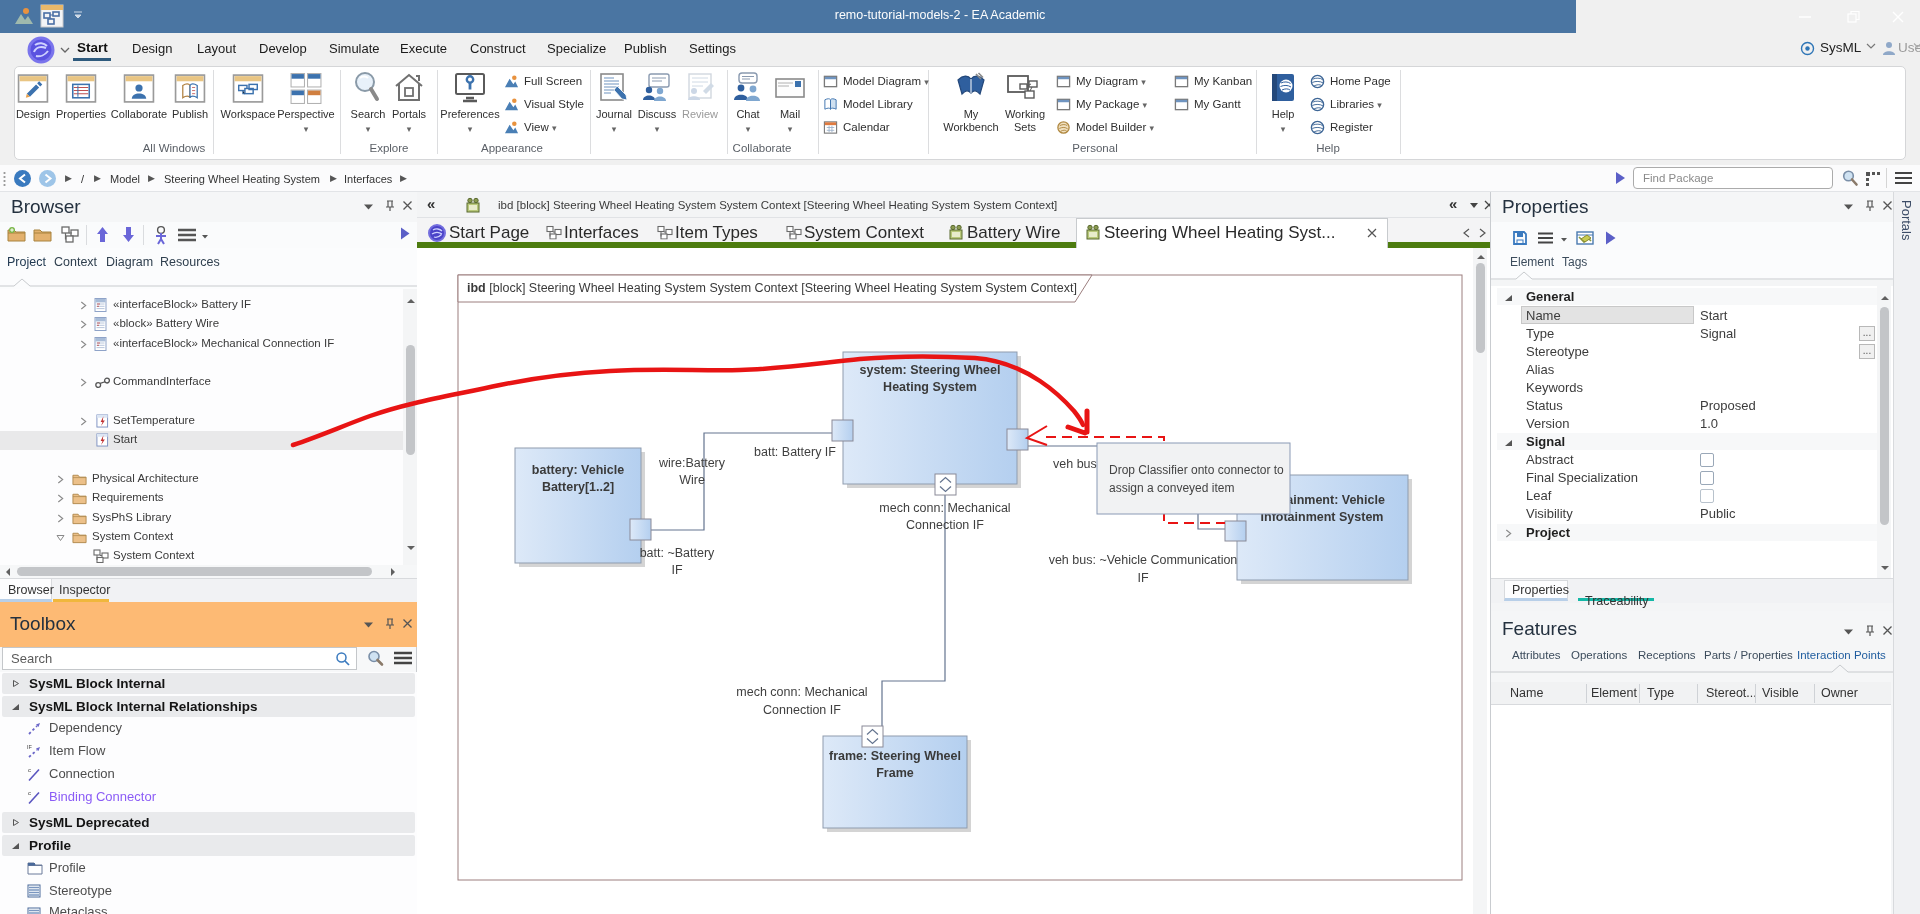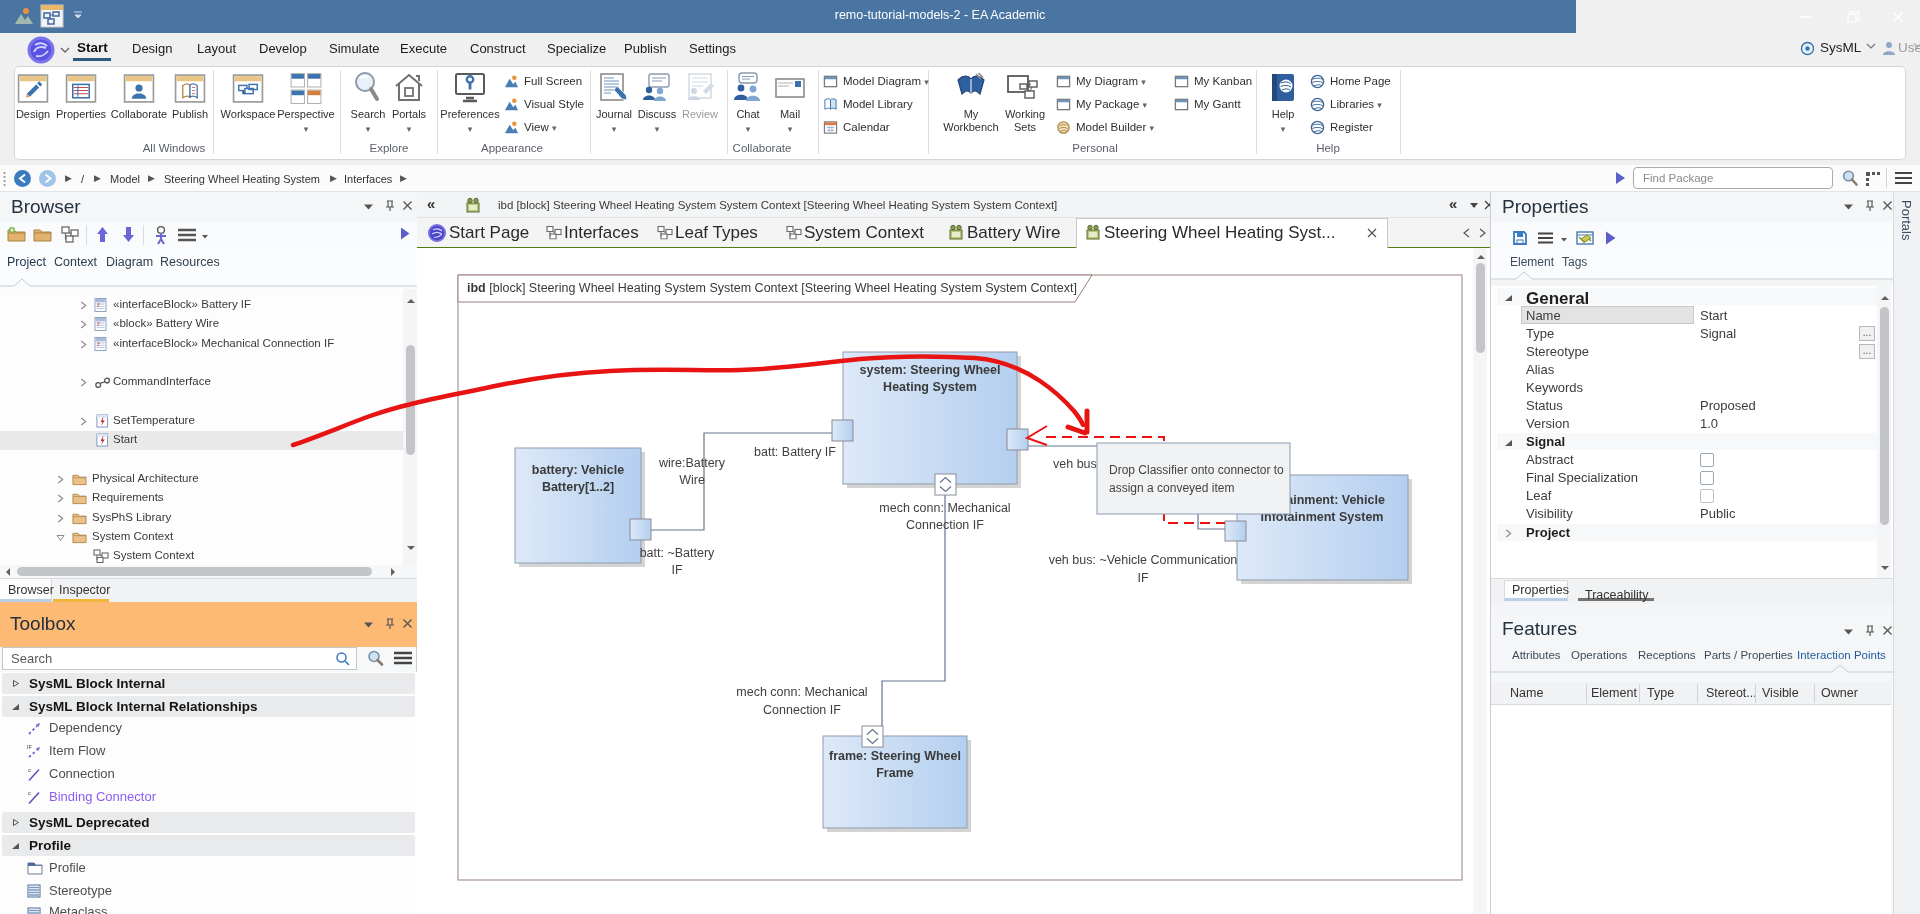--- a/index.html
+++ b/index.html
@@ -699,36 +699,36 @@
       <div class="abs" style="left:81px;top:7px;font-size:11.5px;color:#3a3a3a">ibd [block] Steering Wheel Heating System System Context [Steering Wheel Heating System System Context]</div>
       <div class="abs" style="left:1032px;top:3px;font-size:15px;color:#333;font-weight:bold">«</div>
       <svg class="abs" style="left:1052px;top:10px" width="10" height="7" viewBox="0 0 10 7">
           <path d="M1 1 L5 6 L9 1 Z" fill="#444"></path>
         </svg>
       <svg class="abs" style="left:1067px;top:8px" width="10" height="10" viewBox="0 0 10 10">
           <path d="M1 1 L9 9 M9 1 L1 9" stroke="#444" stroke-width="1.3"></path>
         </svg>
     </div>
 
-    <div class="abs" style="left:0;top:26px;width:1073px;height:30px;background:#f4f4f5;border-bottom:1px solid #4d7c0f">
+    <div class="abs" style="left:0;top:26px;width:1073px;height:30px;background:#f4f4f5;border-bottom:6px solid #4d7c0f">
       <div class="abs" style="left:659px;top:0;width:312px;height:30px;background:#fff;border:1px solid #c8cbce;border-bottom:none"></div>
       <svg class="abs" style="left:11px;top:6px" width="18" height="18" viewBox="0 0 18 18">
           <circle cx="9" cy="9" r="8" fill="#4a43c8"></circle>
           <circle cx="9" cy="9" r="8" fill="none" stroke="#736dde" stroke-width="2"></circle>
           <path d="M5 6 C8 4,12 5,14 7 M4 10 C7 8,11 8,14 10 M6 13 C9 14,12 12,13.5 10.5" stroke="#cfd2ff" stroke-width="1.3" fill="none"></path>
         </svg>
       <div class="abs" style="left:32px;top:5px;font-size:17px;color:#2a2a2a">Start Page</div>
       <svg class="abs" style="left:129px;top:7px" width="16" height="15" viewBox="0 0 16 14">
           <use href="#diagt"></use>
         </svg>
       <div class="abs" style="left:147px;top:5px;font-size:17px;color:#2a2a2a">Interfaces</div>
       <svg class="abs" style="left:240px;top:7px" width="16" height="15" viewBox="0 0 16 14">
           <use href="#diagt"></use>
         </svg>
-      <div class="abs" style="left:258px;top:5px;font-size:17px;color:#2a2a2a">Leaf Types</div>
+      <div class="abs" style="left:258px;top:5px;font-size:17px;color:#2a2a2a">Item Types</div>
       <svg class="abs" style="left:369px;top:7px" width="16" height="15" viewBox="0 0 16 14">
           <use href="#diagt"></use>
         </svg>
       <div class="abs" style="left:387px;top:5px;font-size:17px;color:#2a2a2a">System Context</div>
       <svg class="abs" style="left:531px;top:6px" width="17" height="16" viewBox="0 0 17 16">
           <rect x="2" y="6" width="12" height="9" fill="#b8c87a" stroke="#5a6a30"></rect>
           <rect x="4" y="8" width="8" height="5" fill="#e8eccc"></rect>
           <circle cx="5" cy="3.5" r="2.2" fill="#8a9a50" stroke="#5a6a30"></circle>
           <circle cx="11" cy="3.5" r="2.2" fill="#8a9a50" stroke="#5a6a30"></circle>
         </svg>
@@ -873,21 +873,21 @@
       <svg class="abs" style="left:0;top:21px" width="403" height="10" viewBox="0 0 403 10">
           <path d="M0 8 H25 L33 1 L41 8 H403" fill="none" stroke="#c8cbce" stroke-width="1"></path>
         </svg>
     </div>
 
     <div class="abs" style="left:0;top:94px;width:403px;height:292px;background:#fff">
       <div class="abs" style="left:6px;top:2px;width:380px;height:17px;background:#f7f8f9">
         <svg class="abs" style="left:7px;top:6px" width="9" height="8" viewBox="0 0 9 8">
             <path d="M8 1 L8 7 L1 7 Z" fill="#555"></path>
           </svg>
-        <span class="abs" style="left:29px;top:1px;font-size:17px;font-weight:bold;color:#1f1f1f">General</span>
+        <span class="abs" style="left:29px;top:1px;font-size:13px;font-weight:bold;color:#1f1f1f">General</span>
       </div>
       <div class="abs" style="left:30px;top:20px;width:173px;height:18px;background:#e3e3e3;border:1px solid #c8c8c8"></div>
       <div class="prow" style="left:35px;top:22px">Name</div>
         <div class="prow" style="left:209px;top:22px">Start</div>
       <div class="prow" style="left:35px;top:40px">Type</div>
         <div class="prow" style="left:209px;top:40px">Signal</div>
       <div class="abs" style="left:368px;top:40px;width:16px;height:15px;background:#f0f0f0;border:1px solid #b8b8b8;font-size:10px;color:#555;text-align:center;line-height:11px">...</div>
       <div class="prow" style="left:35px;top:58px">Stereotype</div>
       <div class="abs" style="left:368px;top:58px;width:16px;height:15px;background:#f0f0f0;border:1px solid #b8b8b8;font-size:10px;color:#555;text-align:center;line-height:11px">...</div>
       <div class="prow" style="left:35px;top:76px">Alias</div>
@@ -922,21 +922,21 @@
           <path d="M0 6 L4 2 L8 6 Z" fill="#606060"></path>
         </svg>
       <div class="abs" style="left:389px;top:21px;width:9px;height:218px;background:#c3c5c8;border-radius:5px"></div>
       <svg class="abs" style="left:390px;top:278px" width="8" height="8" viewBox="0 0 8 8">
           <path d="M0 2 L4 6 L8 2 Z" fill="#606060"></path>
         </svg>
     </div>
 
     <div class="abs" style="left:0;top:386px;width:403px;height:25px;background:#f1f2f4;border-top:1px solid #d8dadd">
       <div class="abs" style="left:13px;top:1px;width:64px;height:21px;background:#fdfdfe;border:1px solid #d8dadd;border-bottom:3px solid #b8cfe8;font-size:12.5px;color:#333;padding:2px 0 0 7px">Properties</div>
-      <div class="abs" style="left:87px;top:1px;width:76px;height:21px;font-size:12.5px;color:#333;padding:8px 0 0 7px;border-bottom:3px solid #737373">Traceability</div>
+      <div class="abs" style="left:87px;top:1px;width:76px;height:21px;font-size:12.5px;color:#333;padding:14px 0 0 7px;border-bottom:3px solid #14b8a6">Traceability</div>
     </div>
 
     <div class="abs" style="left:0;top:419px;width:403px;height:303px;background:#f5f6f7">
       <div class="panelhead" style="left:11px;top:7px">Features</div>
       <svg class="abs" style="left:352px;top:17px" width="11" height="8" viewBox="0 0 11 8">
           <path d="M1 1.5 L5.5 6.5 L10 1.5 Z" fill="#555"></path>
         </svg>
       <svg class="abs" style="left:373px;top:13px" width="12" height="14" viewBox="0 0 12 14">
           <path d="M3 2 H9 M4 2 V8 M8 2 V8 M3 8 H9 M6 8 V12 M2 8 H10" stroke="#555" stroke-width="1.2" fill="none"></path>
         </svg>

